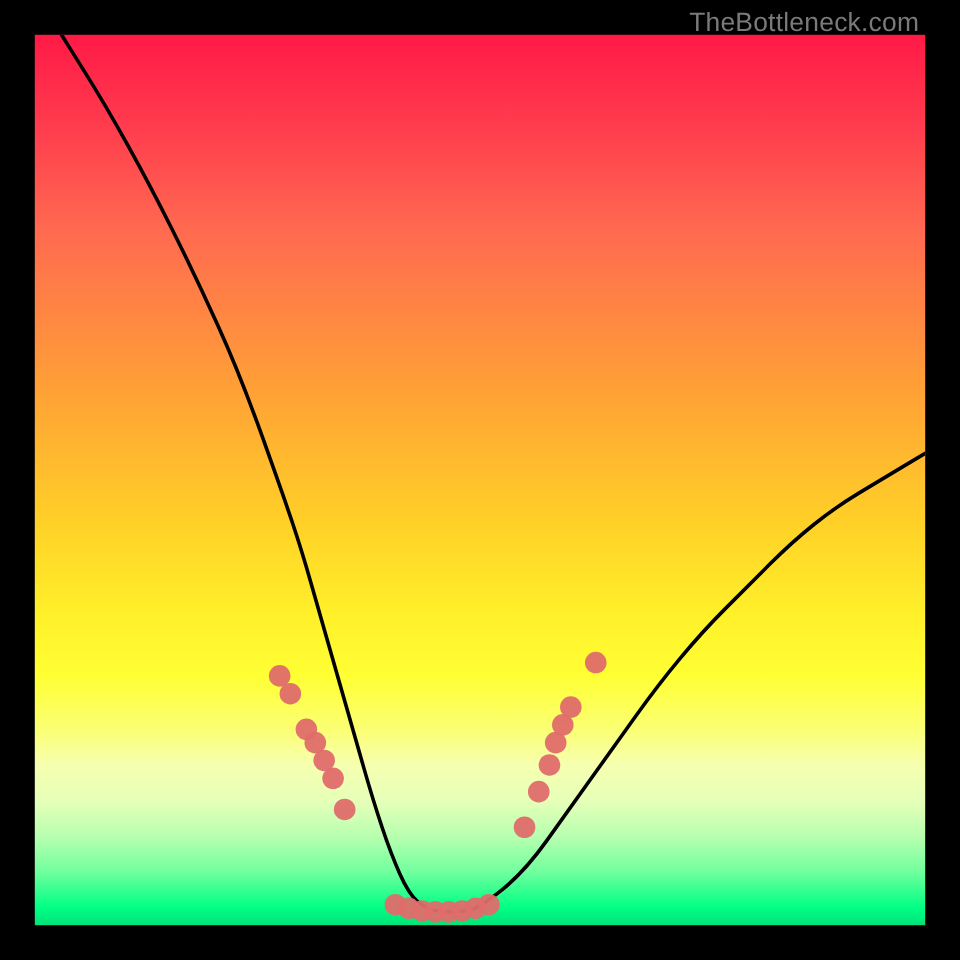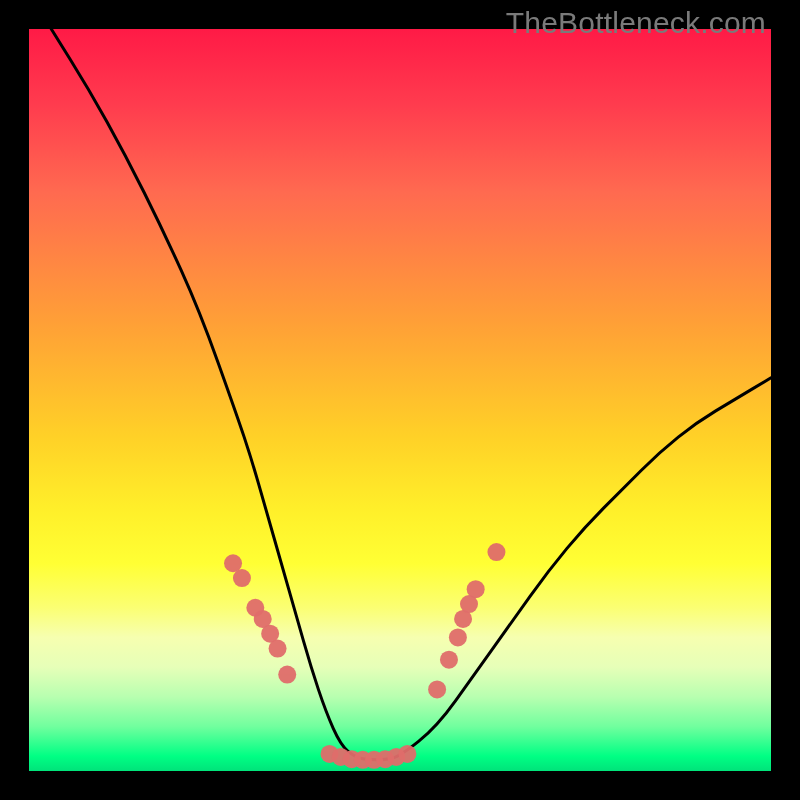--- a/index.html
+++ b/index.html
@@ -40,21 +40,21 @@
       #71ff9e 94%,
       #00ff84 98%,
       #00e37a 100%
     );
   }
   .watermark {
     position: absolute;
     top: 6px;
     right: 34px;
     color: #7a7a7a;
-    font-size: 30px;
+    font-size: 22px;
     font-weight: 400;
     letter-spacing: 0.2px;
     user-select: none;
   }
   svg.curve {
     position: absolute;
     top: 0;
     left: 0;
   }
 </style>

